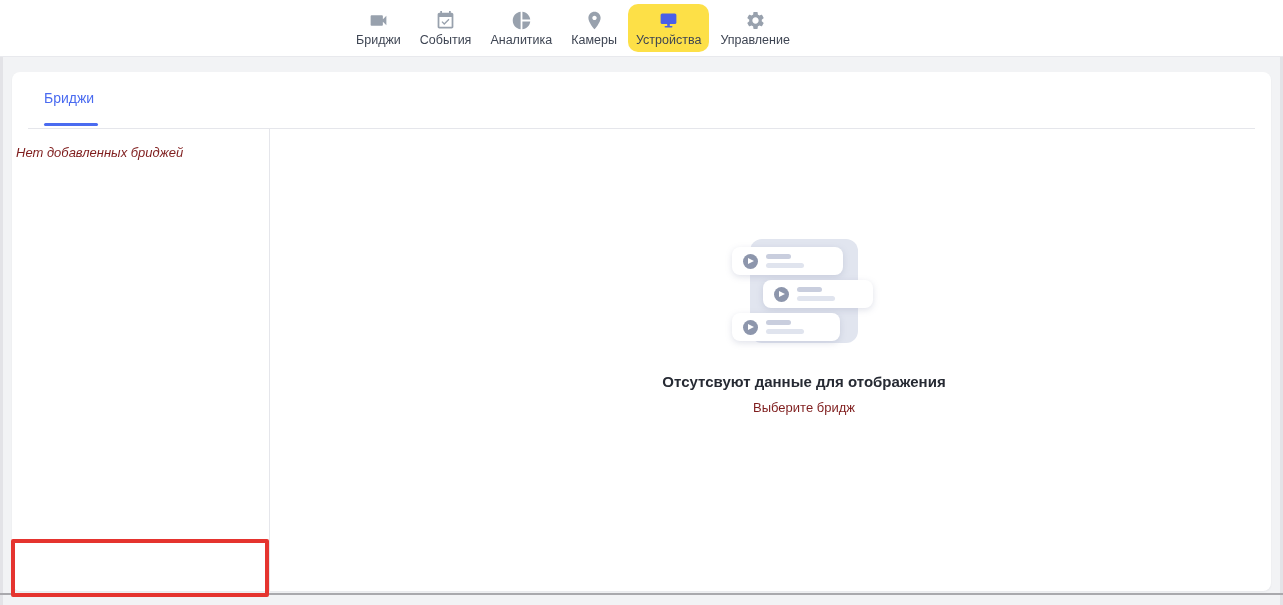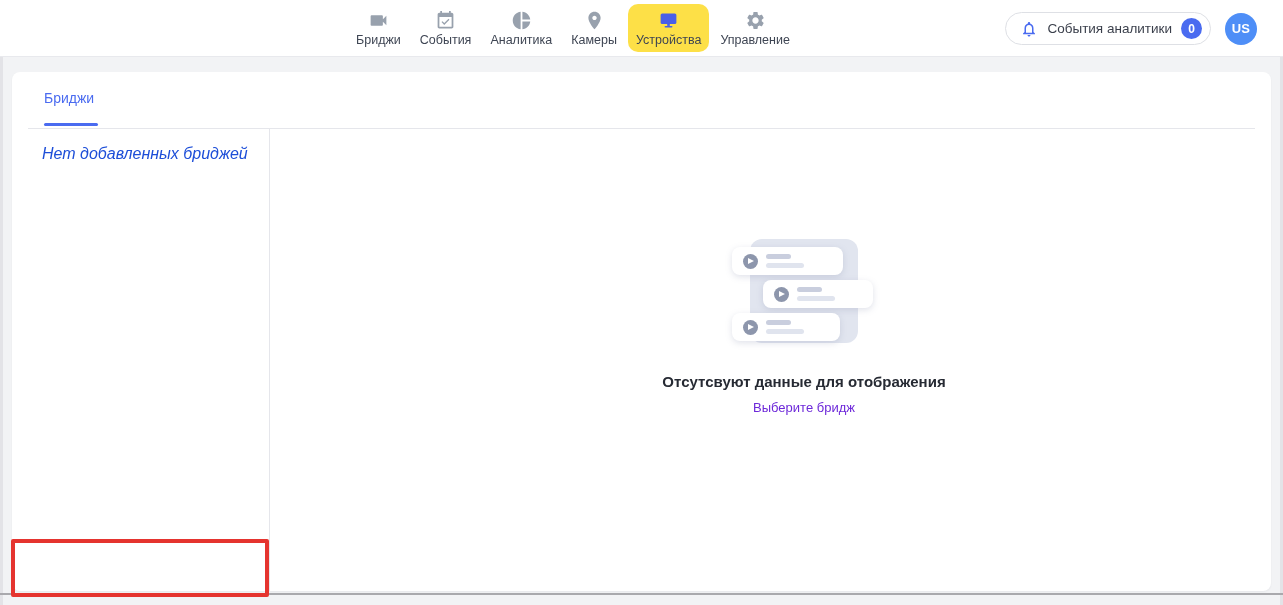--- a/index.html
+++ b/index.html
@@ -72,22 +72,22 @@
   }
   .tabs-divider {
     position:absolute; left:16px; right:16px; top:56px; height:1px; background:#e5e6eb;
   }
 
   .sidebar {
     position:absolute; left:0; top:57px; width:258px; height:462px;
     border-right:1px solid #e5e6eb;
   }
   .sidebar-empty {
-    position:absolute; left:30px; top:16px;
-    font-size:16px; font-style:italic; color:#1d4ed8; white-space:nowrap;
+    position:absolute; left:4px; top:16px;
+    font-size:13px; font-style:italic; color:#7f1d1d; white-space:nowrap;
   }
 
   .main-area {
     position:absolute; left:259px; top:57px; width:1000px; height:462px;
     display:flex; flex-direction:column; align-items:center;
     padding-top:110px;
     margin-left:33px;
   }
 
   
@@ -110,21 +110,21 @@
   }
   .play-circle::after {
     content:""; display:block; margin-left:2px;
     border-left:6px solid #ffffff; border-top:3.5px solid transparent; border-bottom:3.5px solid transparent;
   }
   .illo-lines { display:flex; flex-direction:column; gap:4px; }
   .illo-line1 { width:25px; height:5px; border-radius:3px; background:#c9cede; }
   .illo-line2 { width:38px; height:5px; border-radius:3px; background:#e0e4ee; }
 
   .empty-title { margin-top:30px; font-size:15px; font-weight:700; color:#262a33; }
-  .empty-subtitle { margin-top:10px; font-size:13px; color:#6d28d9; }
+  .empty-subtitle { margin-top:10px; font-size:13px; color:#7f1d1d; }
 
   
   .annotation-rect {
     position:absolute; left:11px; top:539px; width:258px; height:58px;
     border:4px solid #e5342f; border-radius:2px; z-index:10; pointer-events:none;
   }
 </style>
 </head>
 <body>
 
@@ -185,32 +185,20 @@
       <span class="nav-icon">
         <svg viewBox="0 0 24 24">
             <path d="M19.14 12.94c.04-.3.06-.61.06-.94 0-.32-.02-.64-.07-.94l2.03-1.58c.18-.14.23-.41.12-.61l-1.92-3.32c-.12-.22-.37-.29-.59-.22l-2.39.96c-.5-.38-1.03-.7-1.62-.94l-.36-2.54c-.04-.24-.24-.41-.48-.41h-3.84c-.24 0-.43.17-.47.41l-.36 2.54c-.59.24-1.13.57-1.62.94l-2.39-.96c-.22-.08-.47 0-.59.22L2.74 8.87c-.12.21-.08.47.12.61l2.03 1.58c-.05.3-.09.63-.09.94s.02.64.07.94l-2.03 1.58c-.18.14-.23.41-.12.61l1.92 3.32c.12.22.37.29.59.22l2.39-.96c.5.38 1.03.7 1.62.94l.36 2.54c.05.24.24.41.48.41h3.84c.24 0 .44-.17.47-.41l.36-2.54c.59-.24 1.13-.56 1.62-.94l2.39.96c.22.08.47 0 .59-.22l1.92-3.32c.12-.22.07-.47-.12-.61l-2.01-1.58zM12 15.6c-1.98 0-3.6-1.62-3.6-3.6s1.62-3.6 3.6-3.6 3.6 1.62 3.6 3.6-1.62 3.6-3.6 3.6z"></path>
           </svg>
       </span>
       <span class="nav-label">Управление</span>
     </div>
 
   </nav>
 
-  <div class="topbar-right">
-    <button class="events-btn">
-      <span style="display:flex;">
-        <svg viewBox="0 0 24 24">
-            <path d="M12 22c1.1 0 2-.9 2-2h-4c0 1.1.89 2 2 2zm6-6v-5c0-3.07-1.64-5.64-4.5-6.32V4c0-.83-.67-1.5-1.5-1.5s-1.5.67-1.5 1.5v.68C7.63 5.36 6 7.92 6 11v5l-2 2v1h16v-1l-2-2zm-2 1H8v-6c0-2.48 1.51-4.5 4-4.5s4 2.02 4 4.5v6z"></path>
-          </svg>
-      </span>
-      <span class="events-btn-label">События аналитики</span>
-      <span class="events-badge">0</span>
-    </button>
-    <div class="avatar">US</div>
-  </div>
 </header>
 
 <section class="panel">
   <div class="tab">Бриджи</div>
   <div class="tab-underline"></div>
   <div class="tabs-divider"></div>
 
   <aside class="sidebar">
     <div class="sidebar-empty">Нет добавленных бриджей</div>
 

